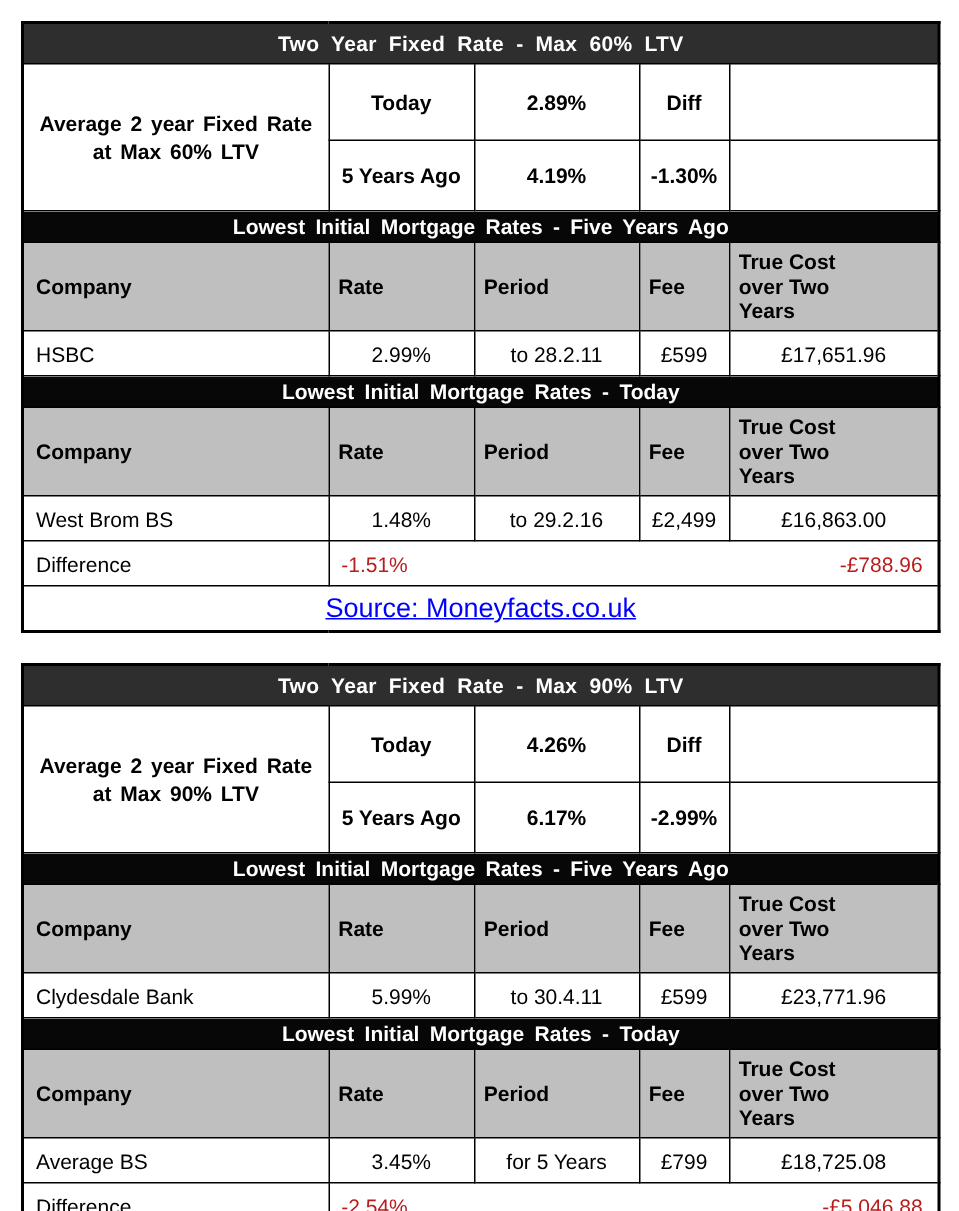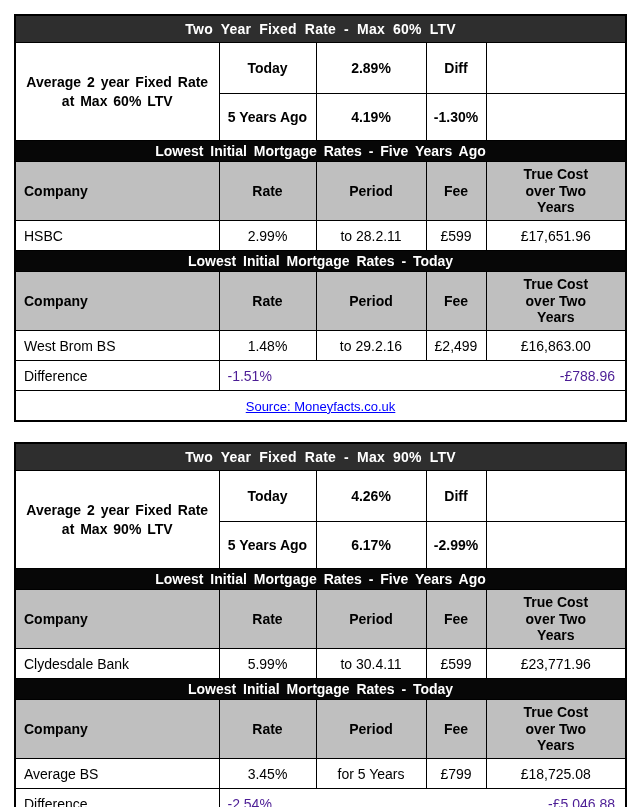--- a/index.html
+++ b/index.html
@@ -44,21 +44,20 @@
     height: 15px;
     font-size: 13.5px;
     word-spacing: 3px;
     padding: 1px 2px;
     margin-left: 34px;
   }
   .row-header td {
     background: #bfbfbf;
     font-weight: bold;
     height: 54px;
-    text-align: center;
   }
   .row-header td.left { text-align: left; }
   .row-avg1 td { height: 46px; font-weight: bold; text-align: center; }
   .row-avg2 td { height: 42px; font-weight: bold; text-align: center; }
   .avg-label {
     font-weight: bold;
     text-align: center;
     font-size: 15px;
     word-spacing: 2px;
     line-height: 1.35;
@@ -67,27 +66,27 @@
   .c { text-align: center; }
   .row-data td { height: 25px; }
   .row-diff td { height: 25px; }
   .prewrap { white-space: pre-line; line-height: 1.2; }
   .diff-flex {
     display: flex;
     justify-content: space-between;
     align-items: center;
     padding: 0 4px 0 2px;
   }
-  .red { color: #4c1d95; }
+  .red { color: #b91c1c; }
   .row-source td { height: 25px; text-align: center; }
   .source-link {
     color: #0000ff;
     text-decoration: underline;
     cursor: pointer;
-    font-size: 13px;
+    font-size: 18px;
   }
 </style>
 </head>
 <body>
 
 <div class="page">
 
   <table class="rates-table">
     <colgroup>
       <col style="width:204px">

